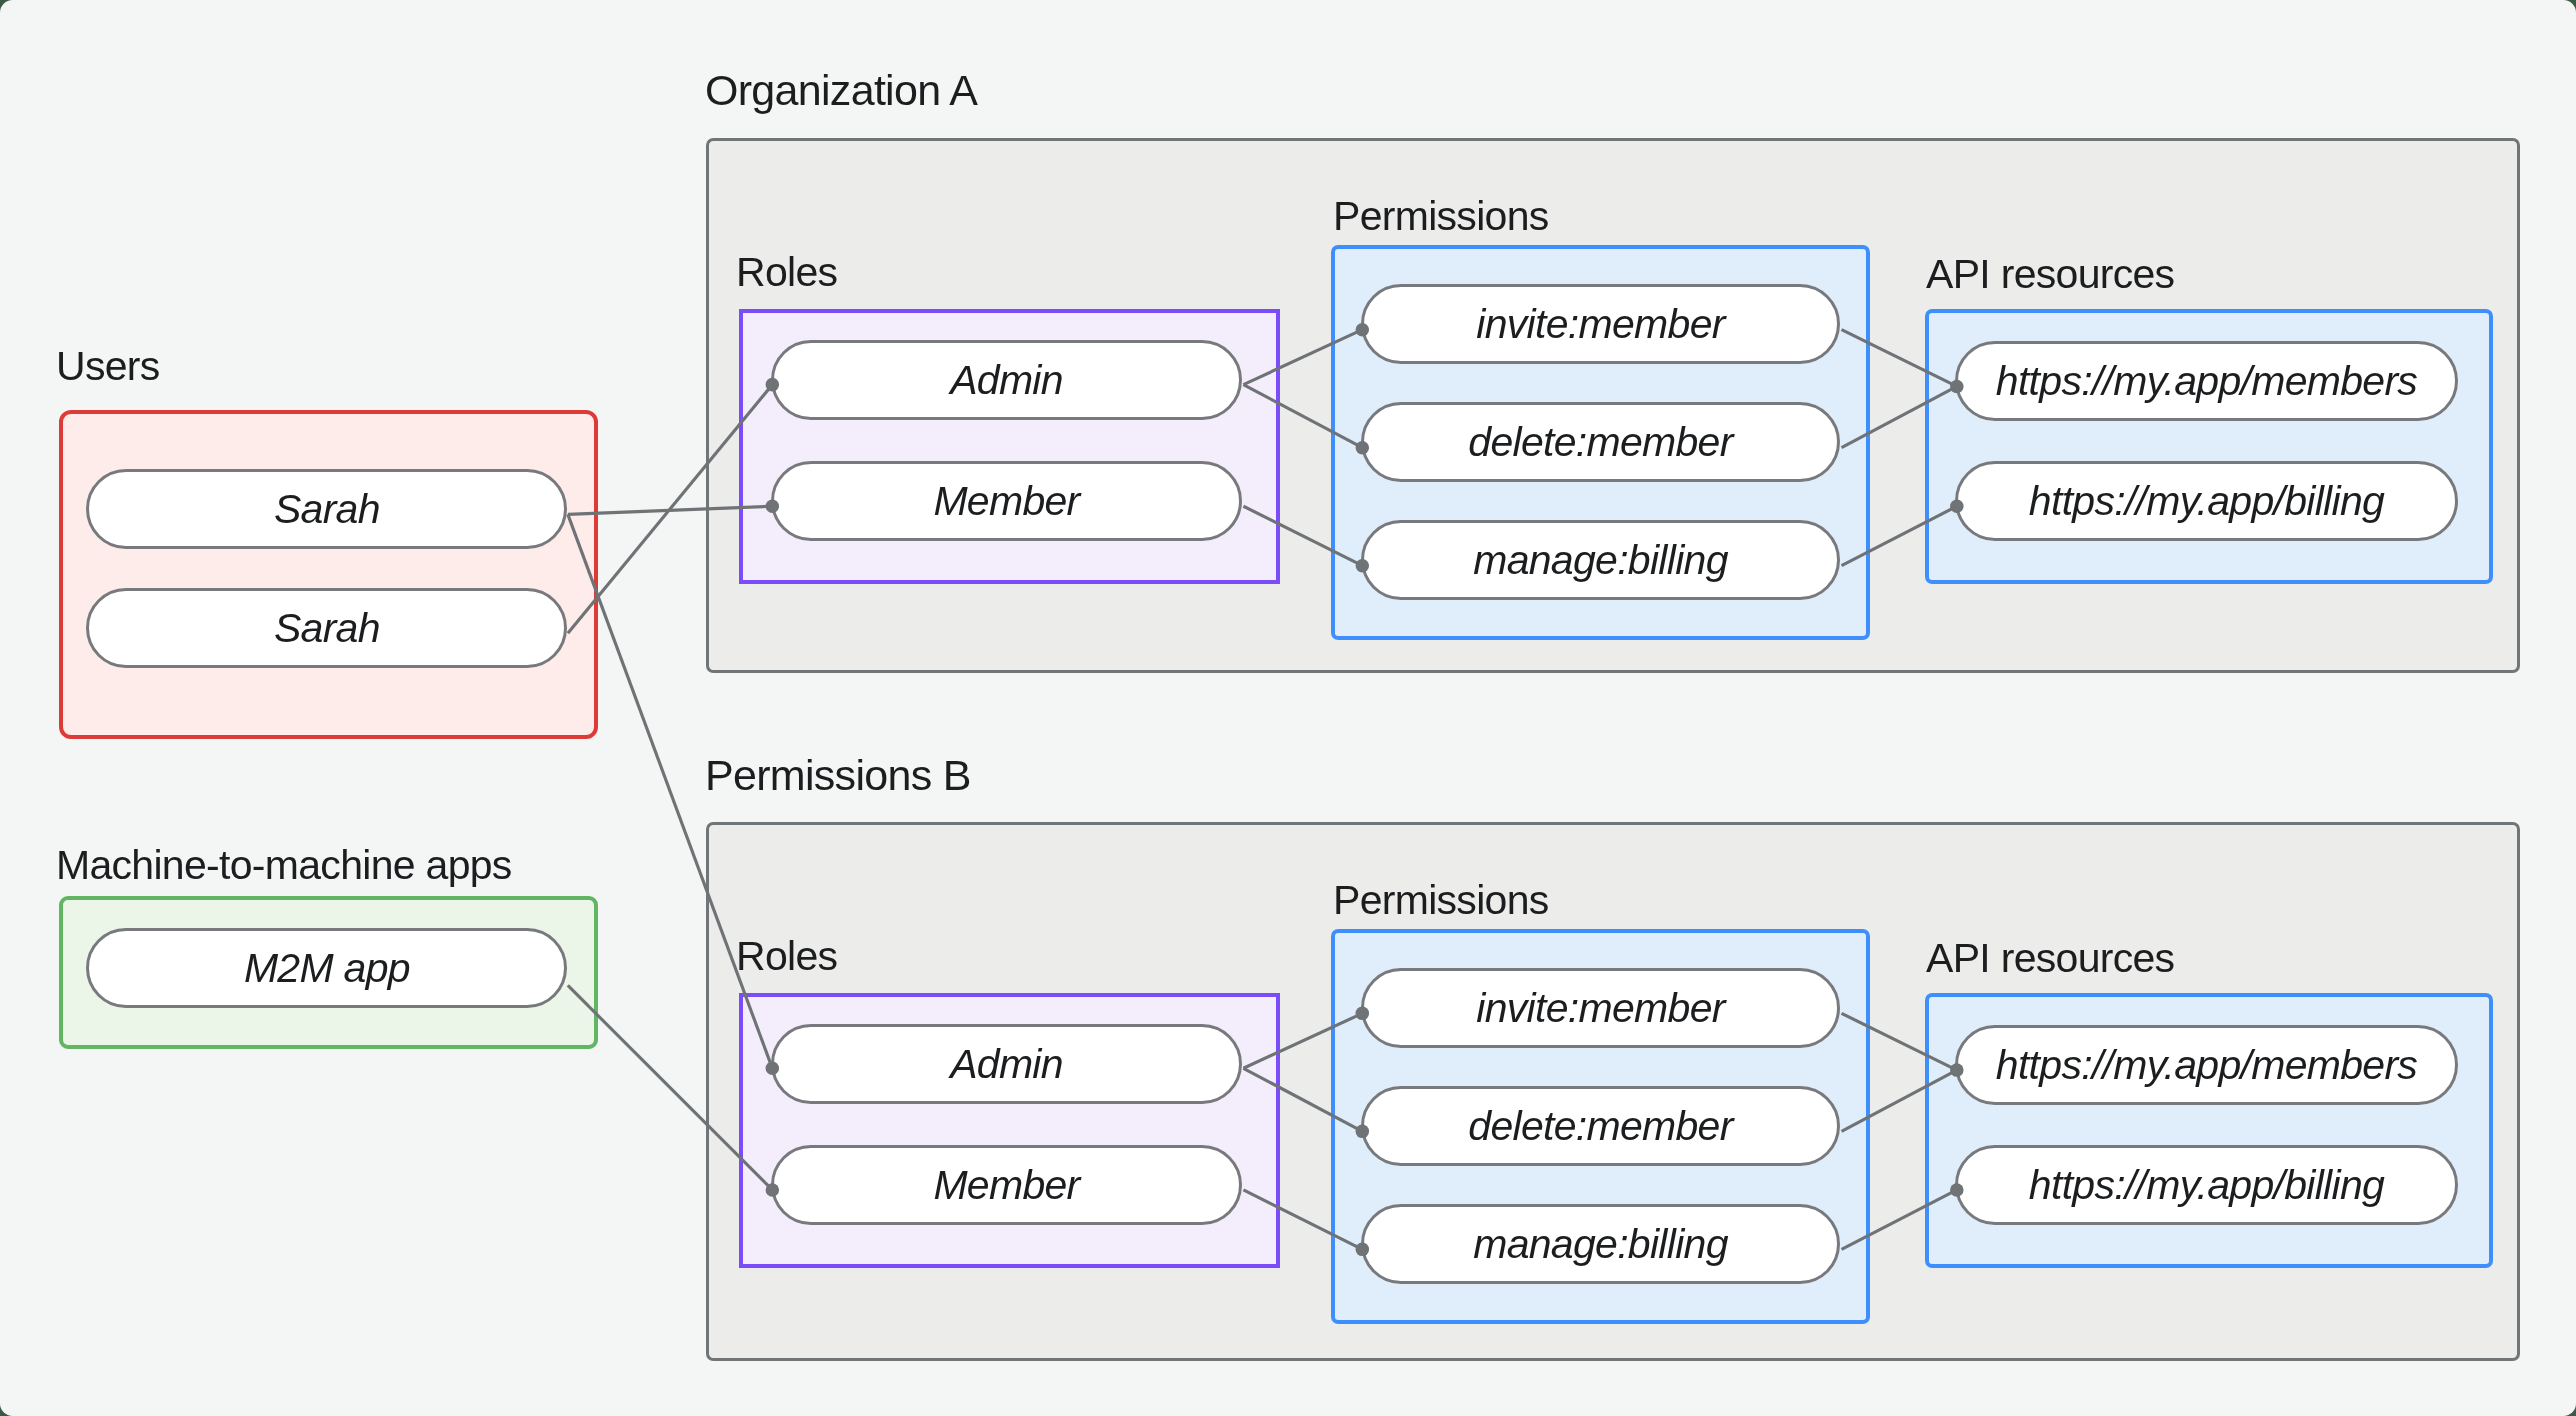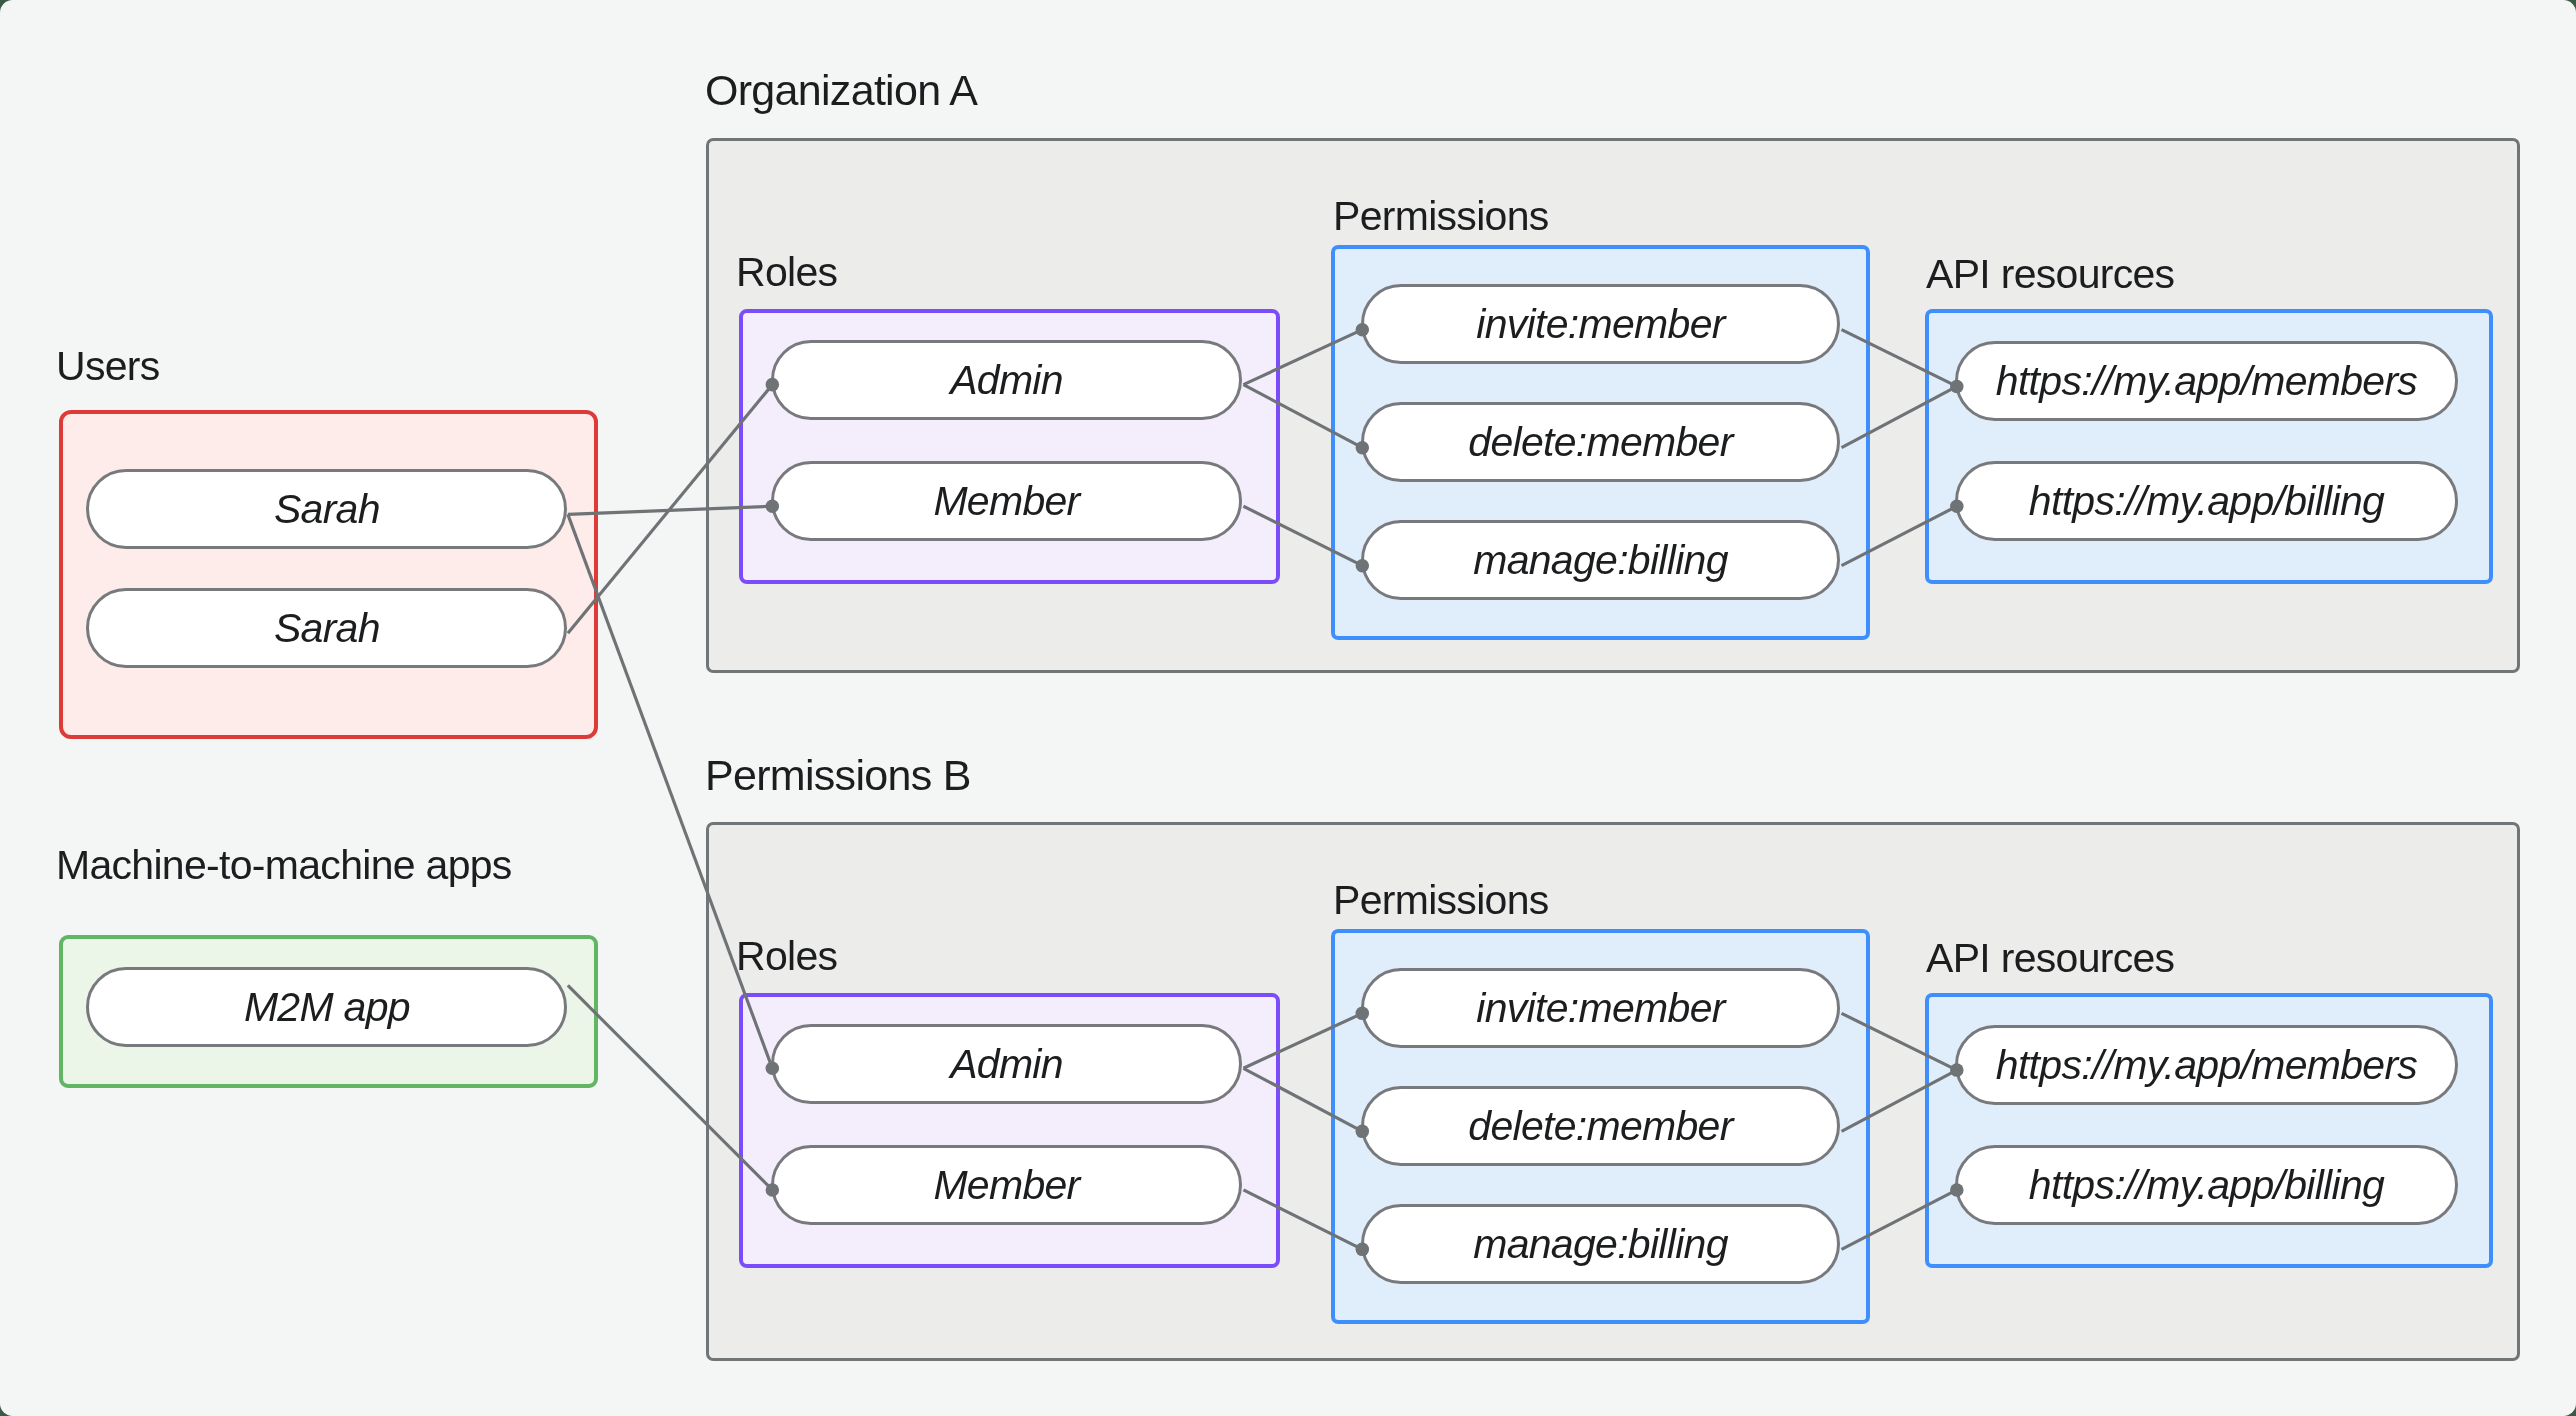--- a/index.html
+++ b/index.html
@@ -33,21 +33,21 @@
     line-height:1.15;
     color:var(--text);
     white-space:nowrap;
     margin-top:8px;
   }
   .org-title{font-size:43px;}
   .group-box{position:absolute;box-sizing:border-box;}
   .users-box{border:4.5px solid var(--users-border);background:var(--users-fill);border-radius:9px;}
   .m2m-box{border:4.5px solid var(--m2m-border);background:var(--m2m-fill);border-radius:9px;}
   .org-box{border:3.6px solid var(--org-border);background:var(--org-fill);border-radius:7.2px;}
-  .roles-box{border:4.5px solid var(--roles-border);background:var(--roles-fill);border-radius:8px;}
+  .roles-box{border:4.5px solid var(--roles-border);background:var(--roles-fill);border-radius:0;}
   .blue-box{border:4.5px solid var(--blue-border);background:var(--blue-fill);border-radius:7.2px;}
   .pill{
     position:absolute;box-sizing:border-box;
     height:80px;
     background:var(--pill-fill);
     border:3.6px solid var(--pill-border);
     border-radius:900px;
     display:flex;align-items:center;justify-content:center;
     font-size:41px;letter-spacing:-0.7px;
     white-space:nowrap;
@@ -66,21 +66,21 @@
   <div class="group-box users-box" style="left:59px;top:410px;width:539px;height:329px;border-radius:12px;">
     <div class="pill" style="left:23.4px;top:55px;width:481px;">
       <span>Sarah</span>
     </div>
     <div class="pill" style="left:23.4px;top:174px;width:481px;">
       <span>Sarah</span>
     </div>
   </div>
 
   <div class="lbl" style="left:56px;top:834px;">Machine-to-machine apps</div>
-  <div class="group-box m2m-box" style="left:59px;top:935px;width:539px;height:153px;">
+  <div class="group-box m2m-box" style="left:59px;top:896px;width:539px;height:153px;">
     <div class="pill" style="left:23.4px;top:28px;width:481px;">
       <span>M2M app</span>
     </div>
   </div>
 
   <div class="lbl org-title" style="left:705px;top:58px;">Organization A</div>
   <div class="group-box org-box" style="left:706px;top:138px;width:1814px;height:535px;">
 
     <div class="lbl" style="left:27px;top:100px;">Roles</div>
     <div class="group-box roles-box" style="left:30px;top:168px;width:541px;height:275px;">

